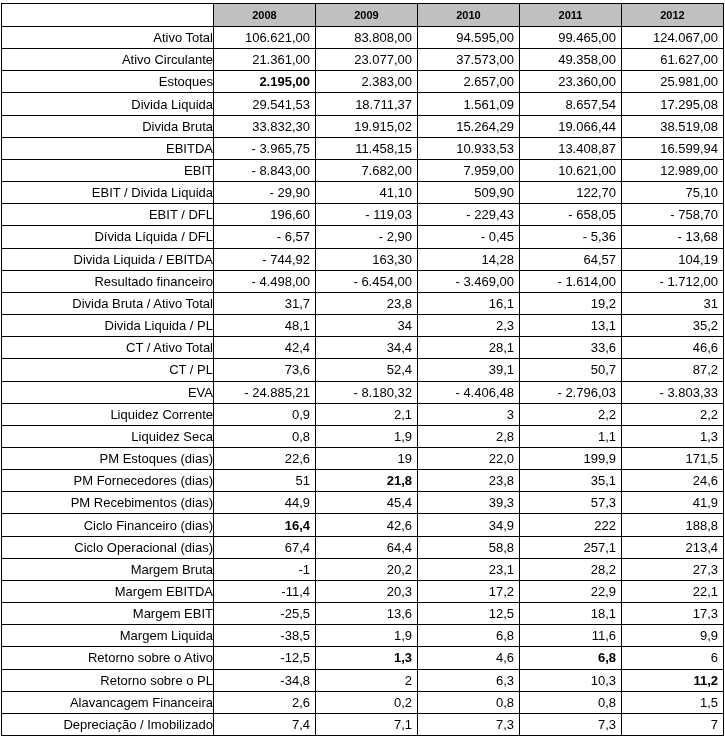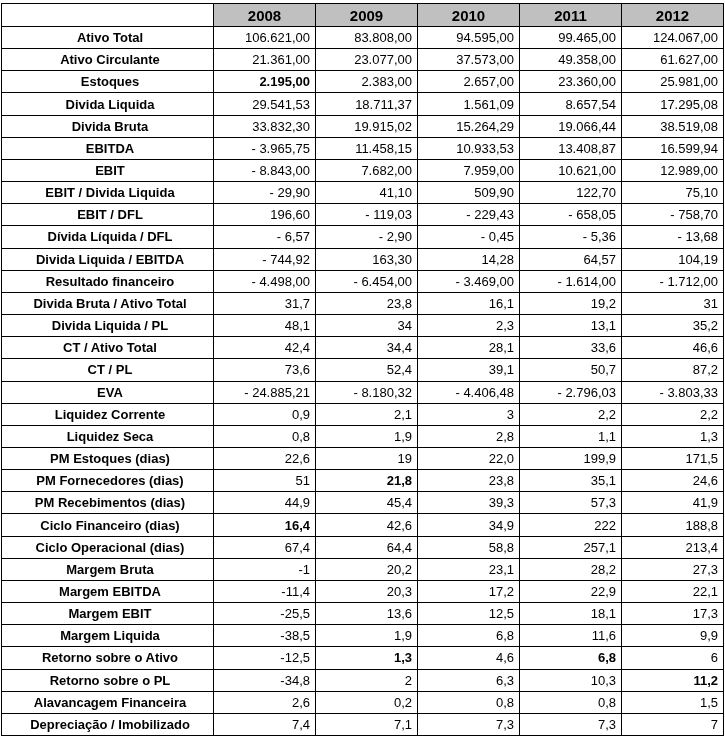--- a/index.html
+++ b/index.html
@@ -28,26 +28,26 @@
     border: 1px solid #000000;
     overflow: hidden;
     white-space: nowrap;
     padding: 0;
   }
   thead tr { height: 23px; }
   thead th {
     background: #c0c0c0;
     font-weight: bold;
     text-align: center;
-    font-size: 15px;
+    font-size: 11px;
   }
   thead th.corner { background: #ffffff; }
   tbody th {
-    font-weight: bold;
-    text-align: center;
+    font-weight: normal;
+    text-align: right;
     padding-left: 5px;
   }
   tbody td {
     text-align: right;
     padding-right: 5px;
   }
   tbody td.bold { font-weight: bold; }
 </style>
 </head>
 <body>

